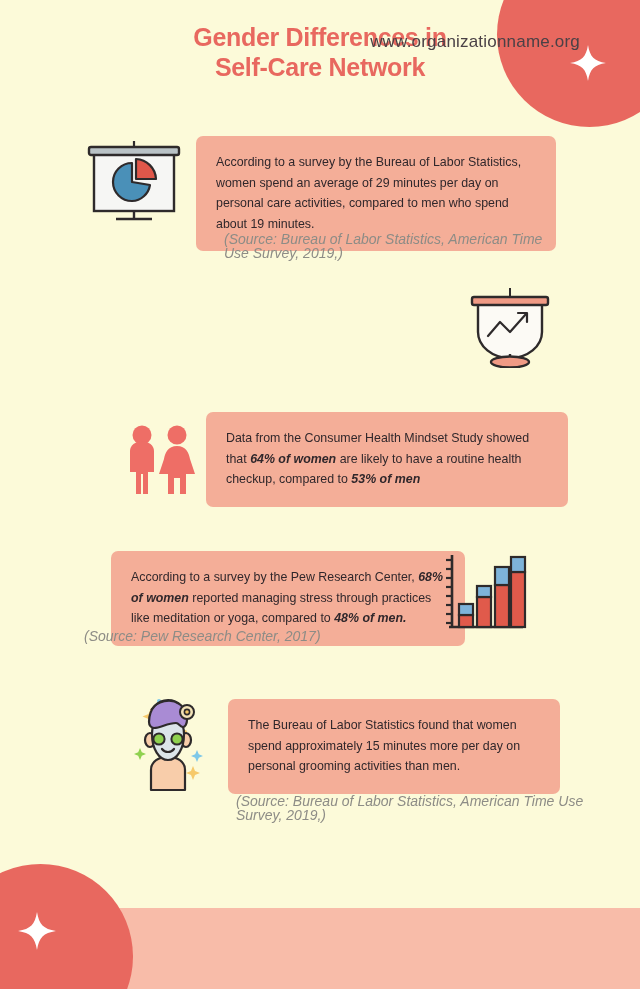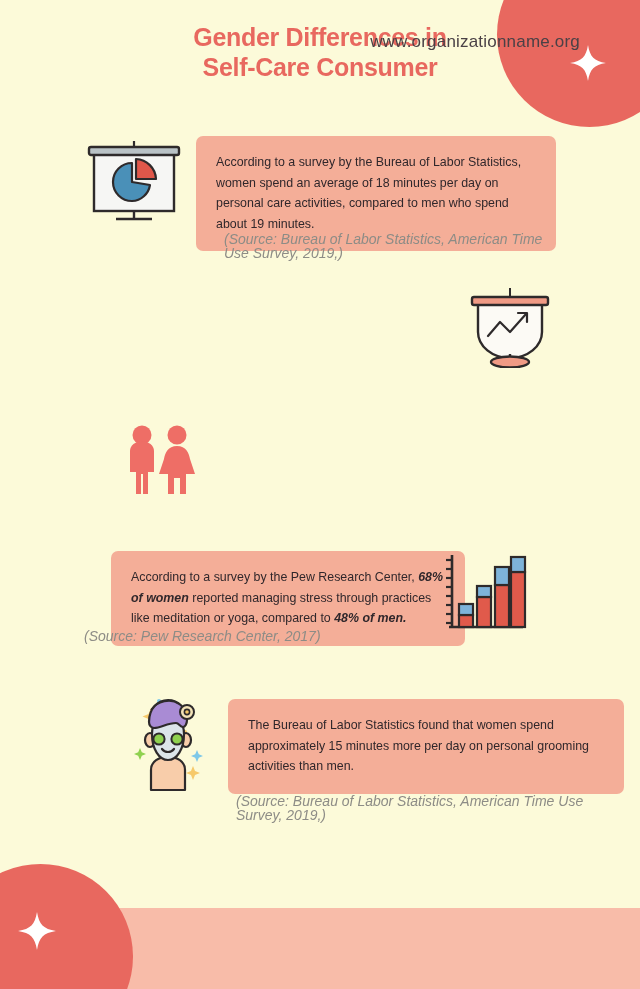--- a/index.html
+++ b/index.html
@@ -81,37 +81,37 @@
 
   <div class="corner-tr"></div>
   <div class="sparkle" style="top:44px;right:33px;">
     <svg width="38" height="38" viewBox="0 0 38 38">
         <path d="M19 1 C21 13 25 17 37 19 C25 21 21 25 19 37 C17 25 13 21 1 19 C13 17 17 13 19 1 Z" fill="#ffffff"></path>
       </svg>
   </div>
 
   <div class="title">
     <div>Gender Differences in</div>
-    <div>Self-Care Consumer</div>
+    <div>Self-Care Network</div>
   </div>
 
   <div class="ill" style="left:84px;top:141px;">
     <svg width="100" height="82" viewBox="0 0 100 82">
       <rect x="10" y="12" width="80" height="58" fill="#F6F6F4" stroke="#2e2a2b" stroke-width="2.4"></rect>
       <rect x="5" y="6" width="90" height="8" rx="2" fill="#b9c2c6" stroke="#2e2a2b" stroke-width="2.4"></rect>
       <line x1="50" y1="0" x2="50" y2="6" stroke="#2e2a2b" stroke-width="2.2"></line>
       <line x1="50" y1="70" x2="50" y2="78" stroke="#2e2a2b" stroke-width="2.4"></line>
       <line x1="32" y1="78" x2="68" y2="78" stroke="#2e2a2b" stroke-width="2.4"></line>
       <path d="M48 41 L48 22 A19 19 0 0 0 48 60 A19 19 0 0 0 66 44 L48 41 Z" fill="#4A90B8" stroke="#2e2a2b" stroke-width="2.2" stroke-linejoin="round"></path>
       <path d="M52 18 A21 21 0 0 1 72 38 L52 38 Z" fill="#E0574A" stroke="#2e2a2b" stroke-width="2.2" stroke-linejoin="round"></path>
     </svg>
   </div>
   <div class="row" style="left:196px;top:136px;width:360px;">
     <div class="card">
-      <span>According to a survey by the Bureau of Labor Statistics, women spend an average of 18 minutes per day on personal care activities, compared to men who spend about 19 minutes.</span>
+      <span>According to a survey by the Bureau of Labor Statistics, women spend an average of 29 minutes per day on personal care activities, compared to men who spend about 19 minutes.</span>
     </div>
   </div>
   <div class="source" style="left:224px;top:232px;width:330px;">(Source: Bureau of Labor Statistics, American Time Use Survey, 2019,)</div>
 
   <div class="ill" style="left:464px;top:288px;">
     <svg width="92" height="80" viewBox="0 0 92 80">
       <line x1="46" y1="0" x2="46" y2="8" stroke="#2e2a2b" stroke-width="2"></line>
       <path d="M14 16 L14 44 A32 26 0 0 0 78 44 L78 16 Z" fill="#FCFAF5" stroke="#2e2a2b" stroke-width="2.4" stroke-linejoin="round"></path>
       <rect x="8" y="9" width="76" height="8" rx="2" fill="#F09A85" stroke="#2e2a2b" stroke-width="2.4"></rect>
       <line x1="46" y1="66" x2="46" y2="72" stroke="#2e2a2b" stroke-width="2.4"></line>
@@ -121,20 +121,25 @@
     </svg>
   </div>
 
   <div class="ill" style="left:120px;top:424px;">
     <svg width="78" height="72" viewBox="0 0 78 72">
       <circle cx="22" cy="11" r="9.5" fill="#EE6E66"></circle>
       <path d="M10 27 a12 10 0 0 1 24 0 L34 48 L28 48 L28 70 L23 70 L23 50 L21 50 L21 70 L16 70 L16 48 L10 48 Z" fill="#EE6E66"></path>
       <circle cx="57" cy="11" r="9.5" fill="#EE6E66"></circle>
       <path d="M57 22 c9 0 12 7 13 13 L75 50 L66 50 L66 70 L60 70 L60 54 L54 54 L54 70 L48 70 L48 50 L39 50 L44 35 c1 -6 4 -13 13 -13 Z" fill="#EE6E66"></path>
     </svg>
+  </div>
+  <div class="row" style="left:206px;top:412px;width:362px;">
+    <div class="card">
+      <span>Data from the Consumer Health Mindset Study showed that </span><i class="bi">64% of women</i><span> are likely to have a routine health checkup, compared to </span><i class="bi">53% of men</i>
+    </div>
   </div>
 
   <div class="row" style="left:64px;top:551px;width:354px;padding-left:47px;">
     <div class="card">
       <span>According to a survey by the Pew Research Center, </span><i class="bi">68% of women</i><span> reported managing stress through practices like meditation or yoga, compared to </span><i class="bi">48% of men.</i>
     </div>
   </div>
   <div class="source" style="left:84px;top:629px;width:330px;">(Source: Pew Research Center, 2017)</div>
   <div class="ill" style="left:443px;top:553px;">
     <svg width="84" height="82" viewBox="0 0 84 82">
@@ -184,21 +189,21 @@
       <path d="M27 42 c0 -12 7 -18 16 -18 c9 0 16 6 16 18 c0 15 -7 26 -16 26 c-9 0 -16 -11 -16 -26 Z" fill="#DCE4E9" stroke="#2e2a2b" stroke-width="2.2"></path>
       <path d="M24 30 c0 -14 9 -22 19 -22 c10 0 19 8 19 20 c0 4 -2 7 -4 7 c-3 0 -4 -4 -7 -4 c-9 0 -15 5 -22 5 c-3 0 -5 -3 -5 -6 Z" fill="#A98BD4" stroke="#2e2a2b" stroke-width="2.2" stroke-linejoin="round"></path>
       <path d="M26 18 c6 -9 20 -12 28 -6" fill="none" stroke="#2e2a2b" stroke-width="1.8"></path>
       <circle cx="62" cy="20" r="7" fill="#F3E3B8" stroke="#2e2a2b" stroke-width="2"></circle>
       <circle cx="62" cy="20" r="2.6" fill="#F6C96A" stroke="#2e2a2b" stroke-width="1.6"></circle>
       <circle cx="34" cy="47" r="5.6" fill="#8FD14F" stroke="#2e2a2b" stroke-width="2"></circle>
       <circle cx="52" cy="47" r="5.6" fill="#8FD14F" stroke="#2e2a2b" stroke-width="2"></circle>
       <path d="M37 57 c3 4 9 4 12 0" fill="none" stroke="#2e2a2b" stroke-width="2.2" stroke-linecap="round"></path>
     </svg>
   </div>
-  <div class="row" style="left:228px;top:699px;width:396px;">
+  <div class="row" style="left:228px;top:699px;width:332px;">
     <div class="card">
       <span>The Bureau of Labor Statistics found that women spend approximately 15 minutes more per day on personal grooming activities than men.</span>
     </div>
   </div>
   <div class="source" style="left:236px;top:794px;width:360px;">(Source: Bureau of Labor Statistics, American Time Use Survey, 2019,)</div>
 
   <div class="footer"></div>
   <div class="corner-bl"></div>
   <div class="sparkle" style="left:17px;bottom:38px;">
     <svg width="40" height="40" viewBox="0 0 38 38">

